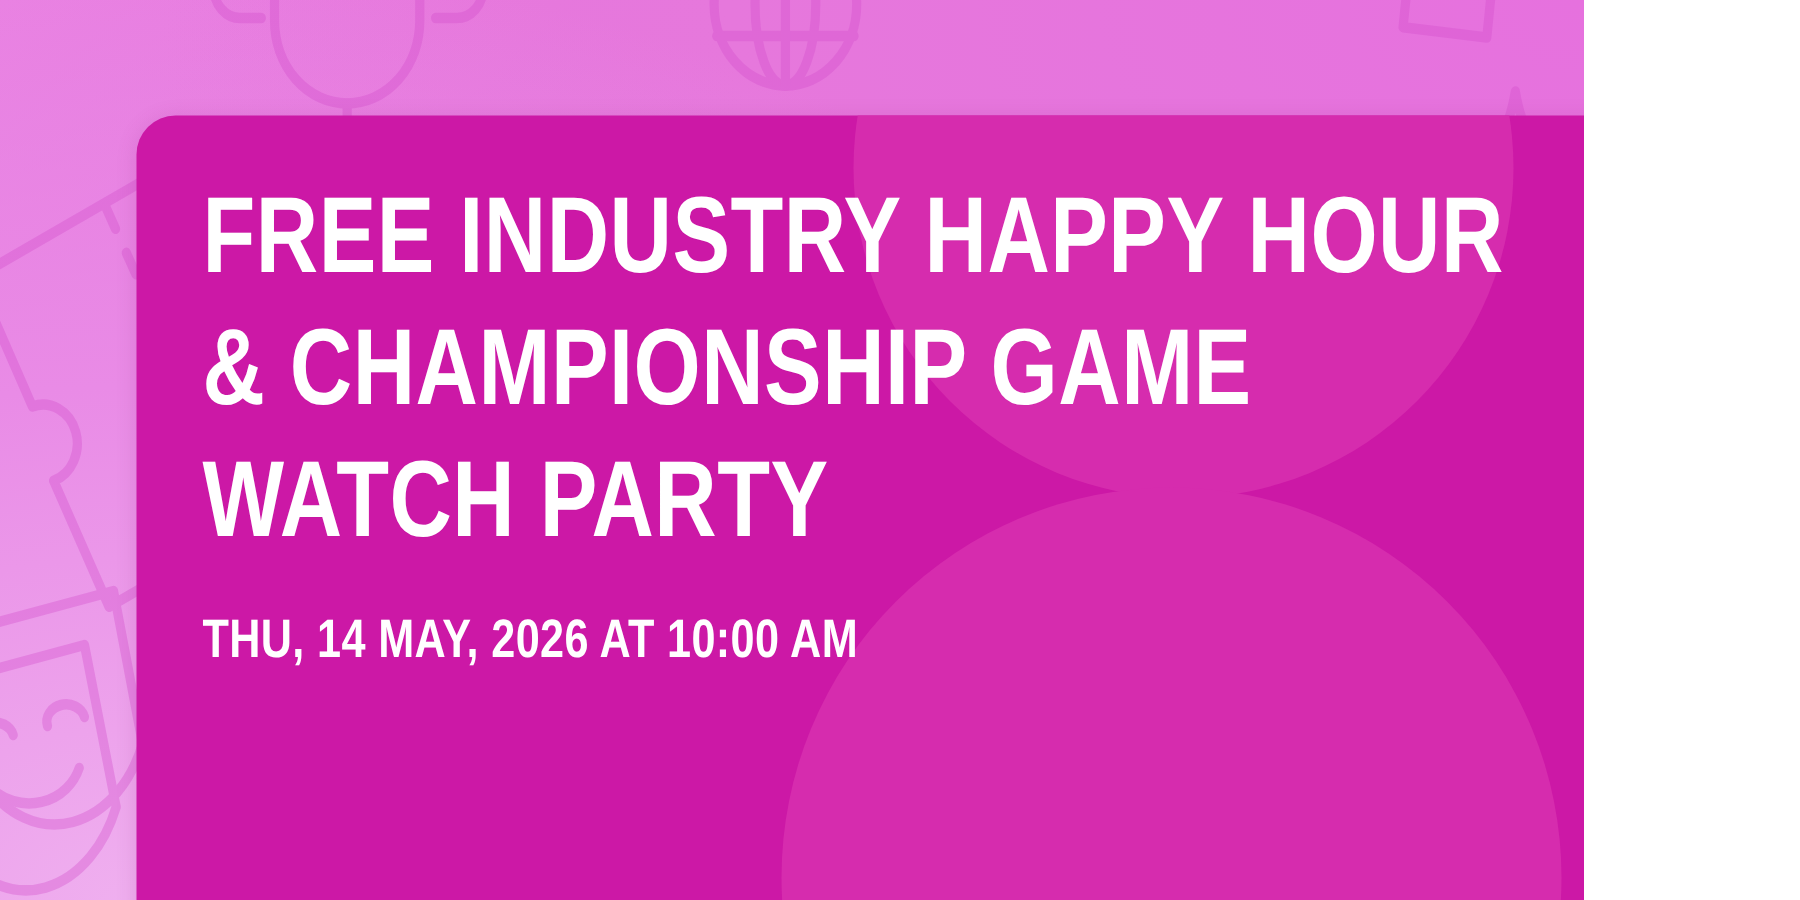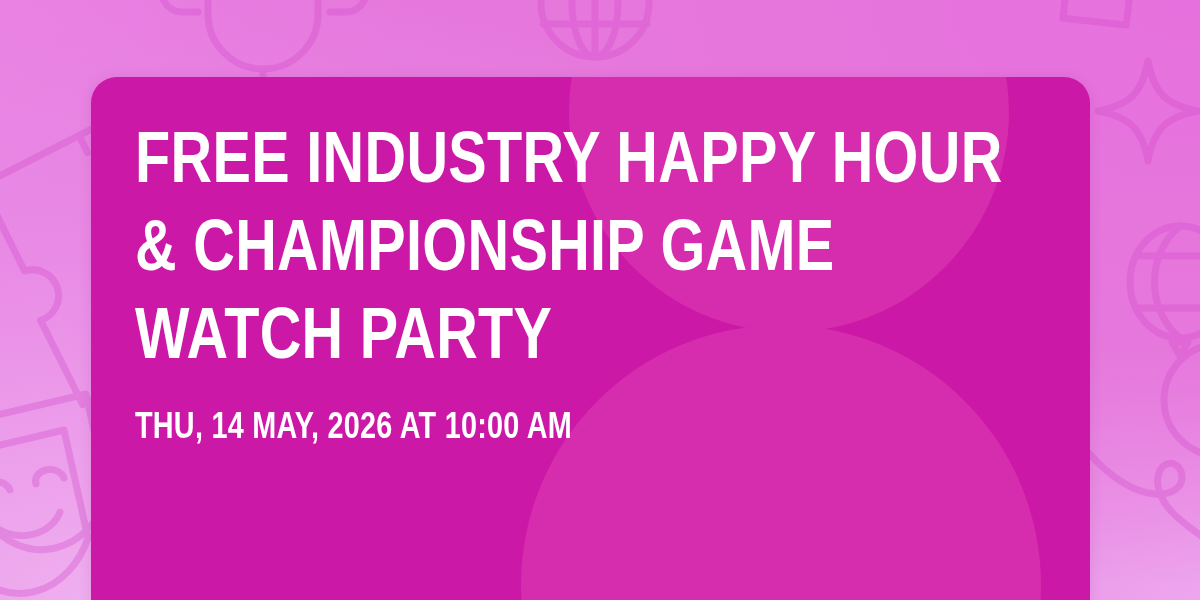--- a/index.html
+++ b/index.html
@@ -7,21 +7,21 @@
 
   html, body {
     width:1200px; height:600px;
     overflow:hidden;
     font-family:"Liberation Sans", sans-serif;
   }
 
   
   #banner-root {
     position:relative;
-    width:1200px; height:600px;
+    width:1056px; height:600px;
     overflow:hidden;
     background:#E57DE0;
   }
 
   #bg-gradient {
     position:absolute; inset:0;
     background:
       radial-gradient(120% 150% at 8% 100%,  #EFAFEF 0%,  #E98BE6 38%, rgba(233,139,230,0) 70%),
       radial-gradient(120% 130% at 100% 0%,  #E671DE 0%,  #E678DC 45%, rgba(230,120,220,0) 75%),
       linear-gradient(135deg, #E981E2 0%, #E36FD8 45%, #EDA5EE 100%);

